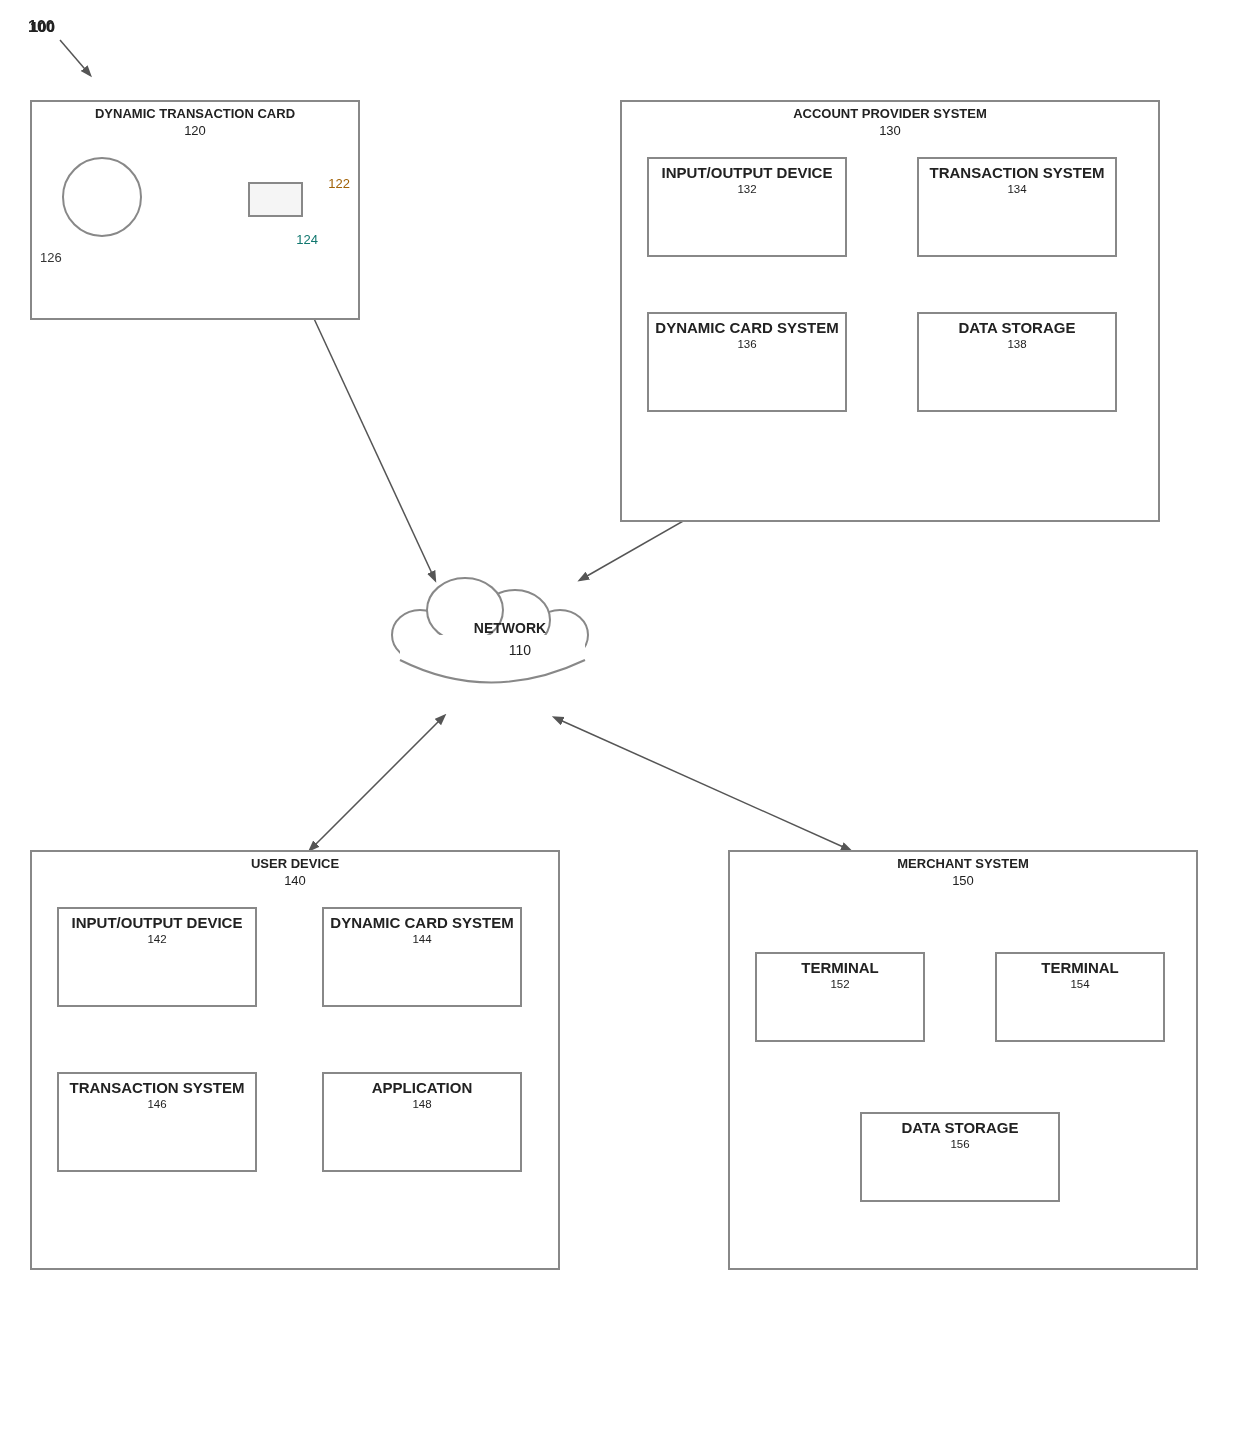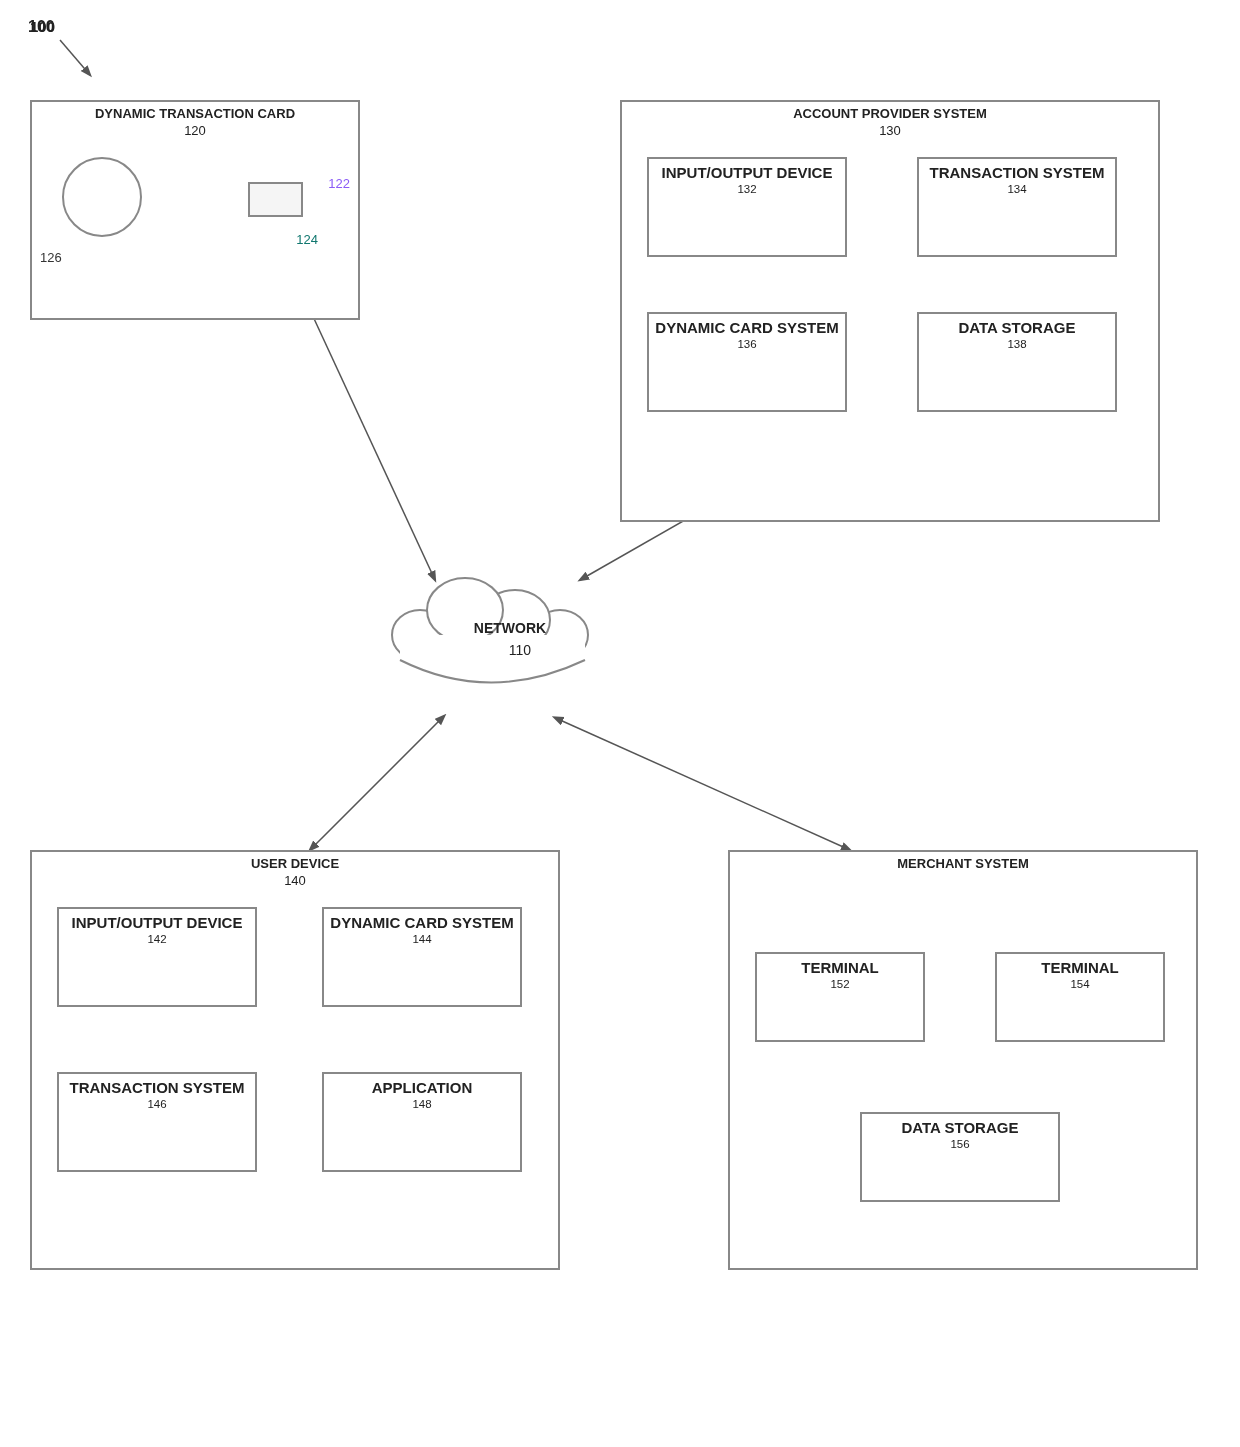--- a/index.html
+++ b/index.html
@@ -129,21 +129,21 @@
   <div class="box" style="left:30px;top:100px;width:330px;height:220px;">
     <div class="box-title">DYNAMIC TRANSACTION CARD</div>
     <div class="box-id">120</div>
 
     <div style="position:absolute;left:30px;top:55px;width:80px;height:80px;border-radius:50%;border:2px solid #888;background:#fff;"></div>
 
     <div style="position:absolute;left:8px;top:148px;font-size:13px;color:#333;">126</div>
 
     <div style="position:absolute;right:55px;top:80px;width:55px;height:35px;border:2px solid #888;background:#f5f5f5;"></div>
 
-    <div style="position:absolute;right:8px;top:74px;font-size:13px;color:#8b5cf6;">122</div>
+    <div style="position:absolute;right:8px;top:74px;font-size:13px;color:#a16207;">122</div>
 
     <div style="position:absolute;right:40px;top:130px;font-size:13px;color:#0f766e;">124</div>
   </div>
 
   <div class="box" style="left:620px;top:100px;width:540px;height:422px;">
     <div class="box-title">ACCOUNT PROVIDER SYSTEM</div>
     <div class="box-id">130</div>
 
     <div class="inner-box" style="left:25px;top:55px;width:200px;height:100px;">
       <div class="inner-title">INPUT/OUTPUT DEVICE</div>
@@ -189,20 +189,21 @@
     </div>
 
     <div class="inner-box" style="left:290px;top:220px;width:200px;height:100px;">
       <div class="inner-title">APPLICATION</div>
       <div class="inner-id">148</div>
     </div>
   </div>
 
   <div class="box" style="left:728px;top:850px;width:470px;height:420px;">
     <div class="box-title">MERCHANT SYSTEM</div>
+    <div class="box-id">150</div>
 
     <div class="inner-box" style="left:25px;top:100px;width:170px;height:90px;">
       <div class="inner-title">TERMINAL</div>
       <div class="inner-id">152</div>
     </div>
 
     <div class="inner-box" style="left:265px;top:100px;width:170px;height:90px;">
       <div class="inner-title">TERMINAL</div>
       <div class="inner-id">154</div>
     </div>

